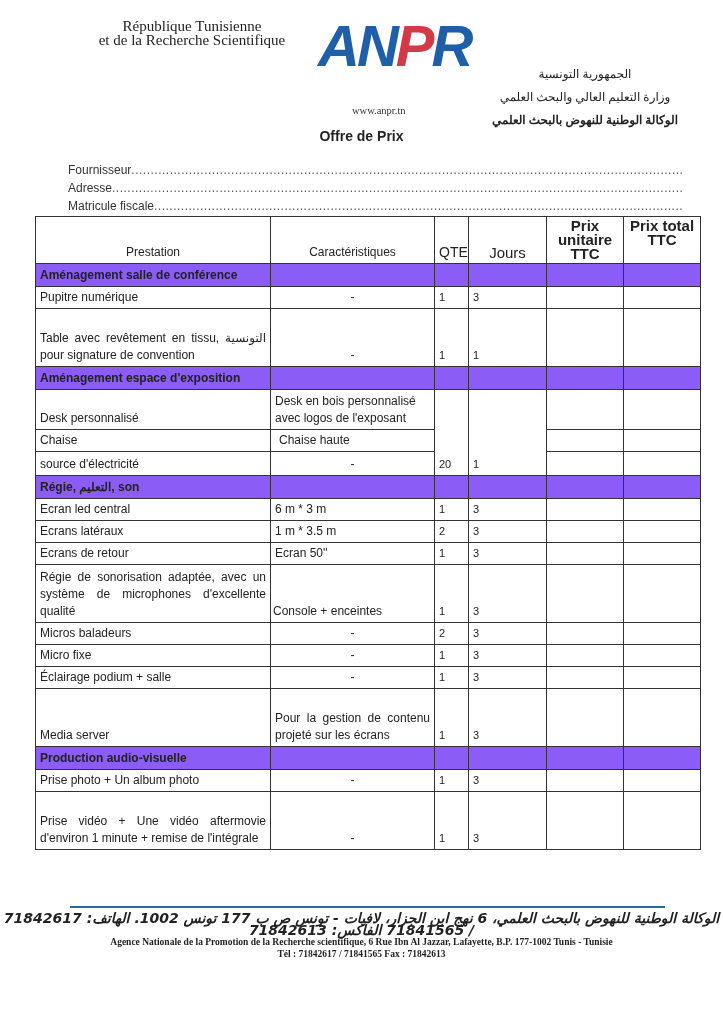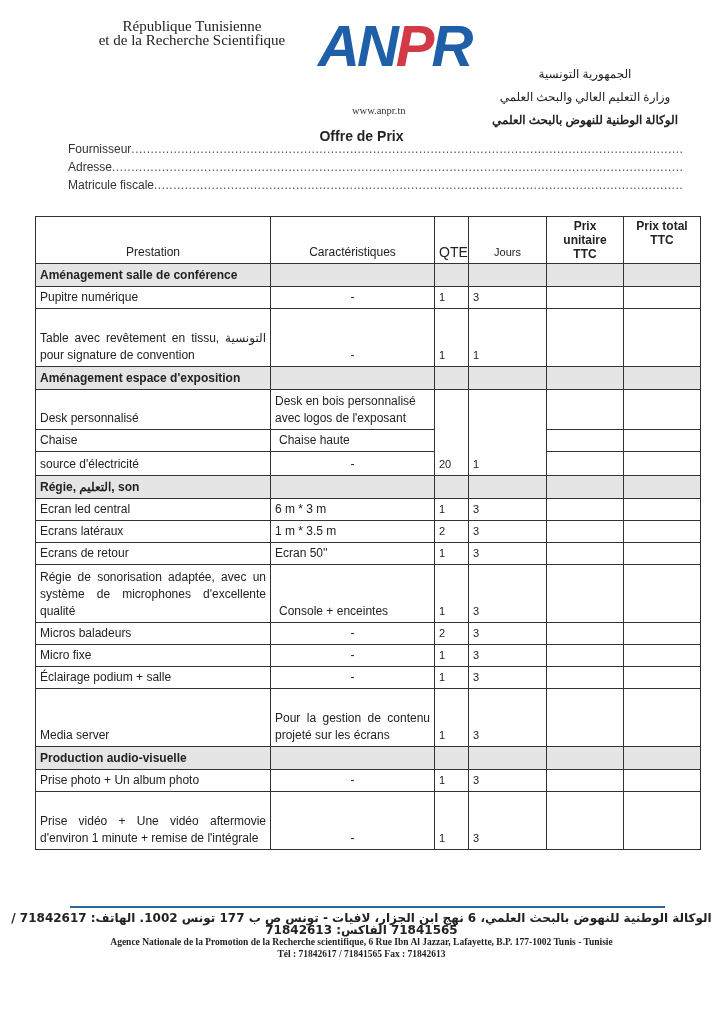--- a/index.html
+++ b/index.html
@@ -8,36 +8,36 @@
   .hdr-left .b { font-weight:bold; }
   .logo { position:absolute; left:318px; top:17px; width:142px; height:80px; }
   .logo-text { font-family:"Liberation Sans", sans-serif; font-weight:bold; font-style:italic; font-size:58px; letter-spacing:-3px; line-height:58px; }
   .logo-text .an { color:#1f5fa8; }
   .logo-text .p { color:#d33a48; }
   .logo-text .r { color:#1f5fa8; }
   .logo-url { position:absolute; left:34px; top:64px; font-family:"Liberation Serif", serif; font-size:10.5px; color:#333;margin-top:24px; }
   .hdr-right { position:absolute; left:470px; top:20px; width:230px; text-align:center; font-family:Liberation Serif, serif; font-size:12px; line-height:23px; color:#222; direction:rtl;margin-top:43px; }
   .hdr-right .b { font-weight:bold; }
   .title { position:absolute; left:0; width:723px; top:128px; text-align:center; font-size:14px; font-weight:bold; color:#222; }
-  .fields { position:absolute; left:68px; top:140px; width:615px; font-size:12px; line-height:18px; color:#333; }
+  .fields { position:absolute; left:68px; top:161px; width:615px; font-size:12px; line-height:18px; color:#333; }
   .field { display:flex; white-space:nowrap; overflow:hidden; }
   .field .dots { flex:1; overflow:hidden; letter-spacing:0.5px; color:#555; }
   table.grid { position:absolute; left:35px; top:216px; width:665px; border-collapse:collapse; table-layout:fixed; font-size:12px; color:#222; }
   table.grid td, table.grid th { border:1px solid #333; padding:2px 4px; vertical-align:bottom; line-height:17px; }
   table.grid th { font-weight:normal; text-align:center; font-size:12px; }
-  table.grid th.top { vertical-align:top; font-size:12px; font-weight:bold; line-height:14px; }
-  tr.section td { background:#e5e5e5; font-weight:bold; height:18px; }
+  table.grid th.top { vertical-align:top; font-size:15px; font-weight:bold; line-height:14px; }
+  tr.section td { background:#8b5cf6; font-weight:bold; height:18px; }
   td.pres { text-align:justify; vertical-align:top; }
   td.pres-j { text-align:justify; text-align-last:left; vertical-align:top; }
   td.car { vertical-align:top; }
   td.car.center { text-align:center; }
   td.num { vertical-align:bottom; font-size:11px; padding-left:3px; }
   .footer-line { position:absolute; left:70px; width:595px; top:906px; height:2px; background:#2a6a9a; }
   .footer { position:absolute; left:0; width:723px; top:912px; text-align:center; font-family:"Liberation Serif", serif; font-size:9.5px; line-height:12px; color:#222; }
-  .footer .ar { font-weight:bold; direction:rtl; font-family:"DejaVu Sans", sans-serif; font-size:12px; }
+  .footer .ar { font-style:italic; font-weight:bold; direction:rtl; font-family:"DejaVu Sans", sans-serif; font-size:14px; }
   .footer .fr { font-weight:bold; }
 </style>
 </head>
 <body>
 
 <div class="hdr-left">
   <div>République Tunisienne</div>
   <div>et de la Recherche Scientifique</div>
 </div>
 
@@ -76,21 +76,21 @@
       <col style="width:34px">
       <col style="width:78px">
       <col style="width:77px">
       <col style="width:77px">
   </colgroup>
   <tbody>
       <tr style="height:41px">
     <th>Prestation</th>
     <th>Caractéristiques</th>
     <th style="font-size:14px">QTE</th>
-    <th style="font-size:11px">Jours</th>
+    <th style="font-size:15px">Jours</th>
     <th class="top">Prix unitaire TTC</th>
     <th class="top">Prix total TTC</th>
   </tr>
 
   <tr class="section">
     <td>Aménagement salle de conférence</td>
     <td></td>
         <td></td>
         <td></td>
         <td></td>
@@ -169,21 +169,21 @@
   <tr style="height:22px">
     <td class="pres">Ecrans de retour</td>
     <td class="car">Ecran 50''</td>
     <td class="num">1</td>
     <td class="num">3</td>
     <td></td>
     <td></td>
   </tr>
   <tr style="height:58px">
     <td class="pres-j">Régie de sonorisation adaptée, avec un système de microphones d'excellente qualité</td>
-    <td class="car" style="padding-left:8px">Console + enceintes</td>
+    <td class="car" style="padding-left:2px">Console + enceintes</td>
     <td class="num">1</td>
     <td class="num">3</td>
     <td></td>
     <td></td>
   </tr>
   <tr style="height:22px">
     <td class="pres">Micros baladeurs</td>
     <td class="car center">-</td>
     <td class="num">2</td>
     <td class="num">3</td>

